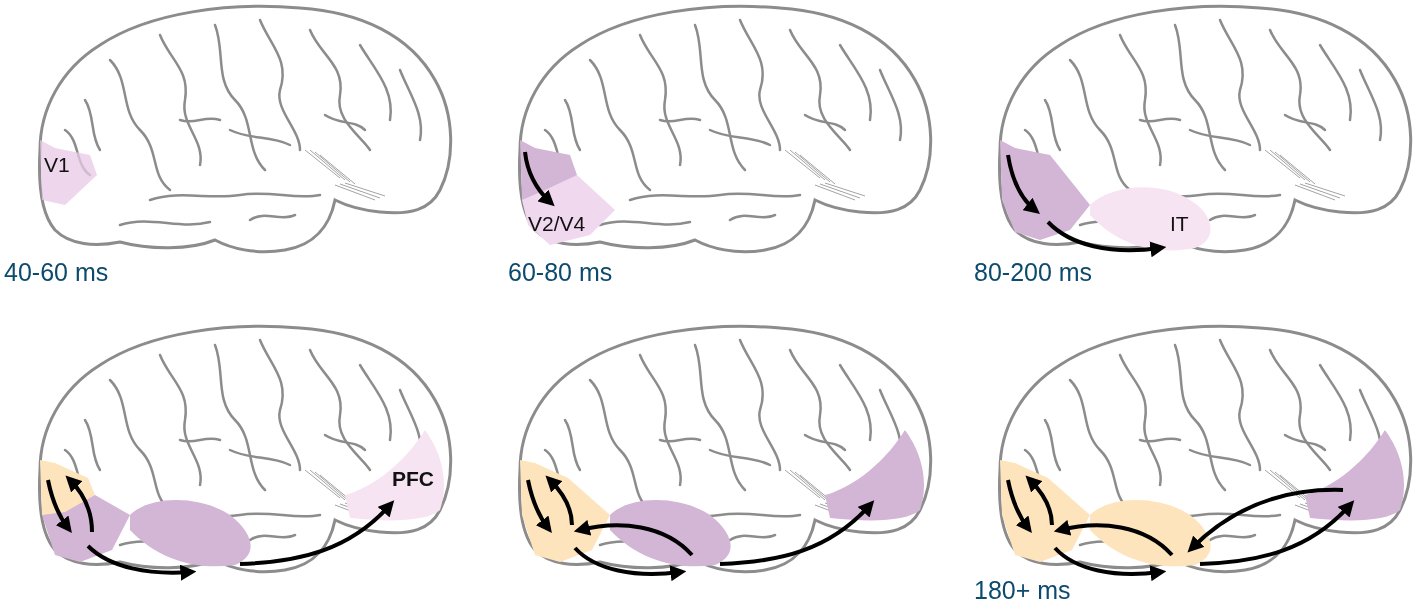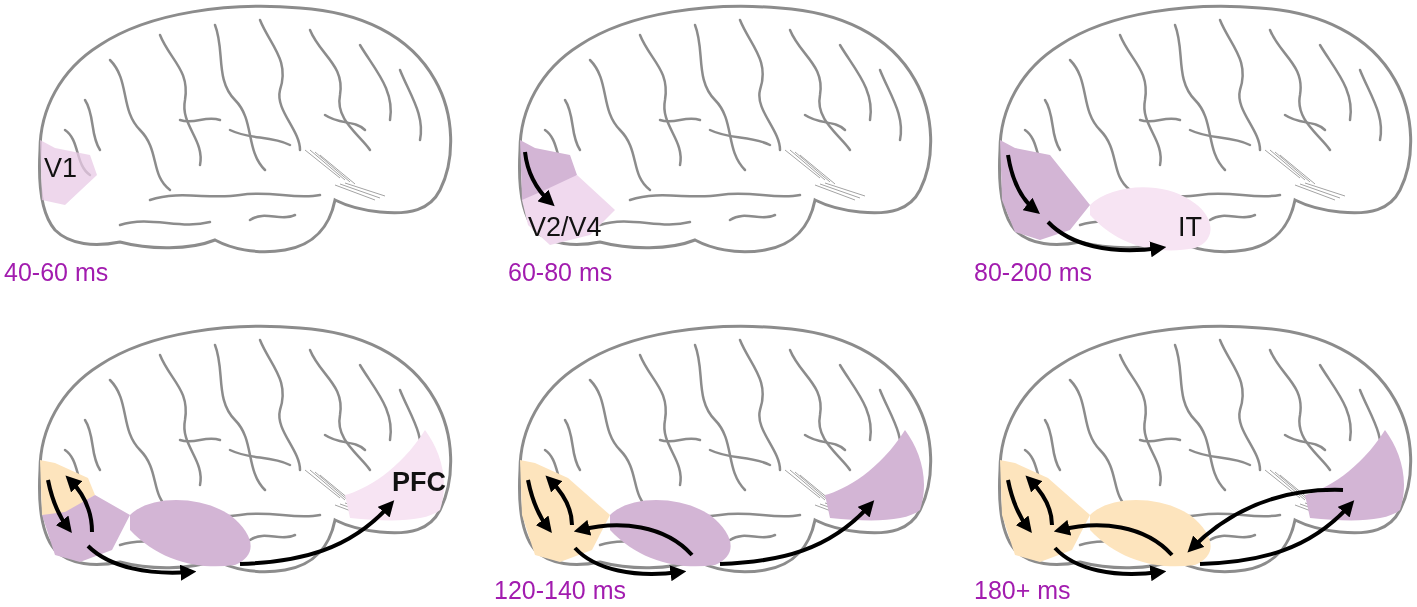--- a/index.html
+++ b/index.html
@@ -1,21 +1,21 @@
 <!DOCTYPE html>
 <html><head>
 <meta charset="utf-8">
 <style>
   html, body { margin: 0; padding: 0; background: #ffffff; }
   body { width: 1417px; height: 607px; position: relative; overflow: hidden;
          font-family: "Liberation Sans", sans-serif; }
   .panel { position: absolute; width: 472px; height: 300px; }
   .panel svg { position: absolute; left: 0; top: 0; }
-  .time-label { position: absolute; font-size: 25px; color: #a21caf; white-space: nowrap; text-align: right; }
-  .region-label { position: absolute; font-size: 27px; color: #111; white-space: nowrap; }
+  .time-label { position: absolute; font-size: 25px; color: #0c4a6e; white-space: nowrap; text-align: right; }
+  .region-label { position: absolute; font-size: 21px; color: #111; white-space: nowrap; }
 </style>
 </head>
 <body>
 
 <svg width="0" height="0" style="position:absolute">
   <defs>
     <g id="brain-shape">
       <path d="M40,150 C40,110 60,70 100,45 C150,12 230,2 300,8 C360,12 410,35 435,80 C455,115 455,160 440,190 C430,210 410,215 380,212 C360,210 345,205 335,200 C330,225 315,245 285,250 C255,255 230,248 215,240 C190,250 150,250 120,242 C95,247 70,245 55,230 C42,215 38,185 40,150 Z" fill="#ffffff" stroke="#8c8c8c" stroke-width="3"></path>
       <g fill="none" stroke="#8c8c8c" stroke-width="2.5" stroke-linecap="round">
         <path d="M110,60 C130,80 120,110 140,130 C160,150 150,175 170,190"></path>
@@ -66,21 +66,21 @@
 </div>
 
 <div class="panel" style="left:960px;top:0;">
   <svg width="472" height="300">
     <use href="#brain-shape"></use>
     <path d="M40,140 L55,148 L90,155 L130,205 L110,230 L80,240 L55,232 L42,200 Z" fill="#d3b5d5"></path>
     <path d="M130,205 C150,185 200,180 230,200 C255,215 258,240 235,248 C200,255 160,248 130,215 Z" fill="#f7e4f3"></path>
     <path d="M48,155 C52,180 60,198 75,210" fill="none" stroke="#000" stroke-width="4" marker-end="url(#arrowhead)"></path>
     <path d="M88,222 C110,245 150,255 200,248" fill="none" stroke="#000" stroke-width="4" marker-end="url(#arrowhead)"></path>
   </svg>
-  <span class="region-label" style="left:218px;top:212px;">IT</span>
+  <span class="region-label" style="left:210px;top:212px;">IT</span>
   <span class="time-label" style="left:14px;top:258px;">80-200 ms</span>
 </div>
 
 <div class="panel" style="left:0;top:300px;font-weight:bold;">
   <svg width="472" height="307">
     <g transform="translate(0,20)">
         <use href="#brain-shape"></use>
       </g>
     <path d="M40,160 L55,163 L88,178 L95,195 L65,215 L42,215 Z" fill="#fde4bd"></path>
     <path d="M42,215 L65,212 L95,195 L130,215 L112,250 L80,262 L55,255 Z" fill="#d3b5d5"></path>
@@ -101,21 +101,20 @@
       </g>
     <path d="M40,160 L55,163 L88,178 L130,215 L112,250 L80,262 L55,255 L42,215 Z" fill="#fde4bd"></path>
     <path d="M130,215 C150,195 200,195 230,215 C255,235 258,255 235,265 C200,270 160,262 130,230 Z" fill="#d3b5d5"></path>
     <path d="M345,195 C365,190 400,170 425,130 C440,150 450,180 440,210 C425,222 390,222 350,218 Z" fill="#d3b5d5"></path>
     <path d="M48,180 C52,200 58,215 68,228" fill="none" stroke="#000" stroke-width="4" marker-end="url(#arrowhead)"></path>
     <path d="M92,225 C92,210 85,195 70,180" fill="none" stroke="#000" stroke-width="4" marker-end="url(#arrowhead)"></path>
     <path d="M212,255 C185,225 140,220 100,230" fill="none" stroke="#000" stroke-width="4" marker-end="url(#arrowhead)"></path>
     <path d="M95,248 C115,270 155,278 200,272" fill="none" stroke="#000" stroke-width="4" marker-end="url(#arrowhead)"></path>
     <path d="M240,264 C300,262 350,250 390,205" fill="none" stroke="#000" stroke-width="4" marker-end="url(#arrowhead)"></path>
   </svg>
-  <span class="time-label" style="left:14px;top:276px;">120-140 ms</span>
 </div>
 
 <div class="panel" style="left:960px;top:300px;">
   <svg width="472" height="307">
     <g transform="translate(0,20)">
         <use href="#brain-shape"></use>
       </g>
     <path d="M40,160 L55,163 L88,178 L130,215 L112,250 L80,262 L55,255 L42,215 Z" fill="#fde4bd"></path>
     <path d="M130,215 C150,195 200,195 230,215 C255,235 258,255 235,265 C200,270 160,262 130,230 Z" fill="#fde4bd"></path>
     <path d="M345,195 C365,190 400,170 425,130 C440,150 450,180 440,210 C425,222 390,222 350,218 Z" fill="#d3b5d5"></path>

